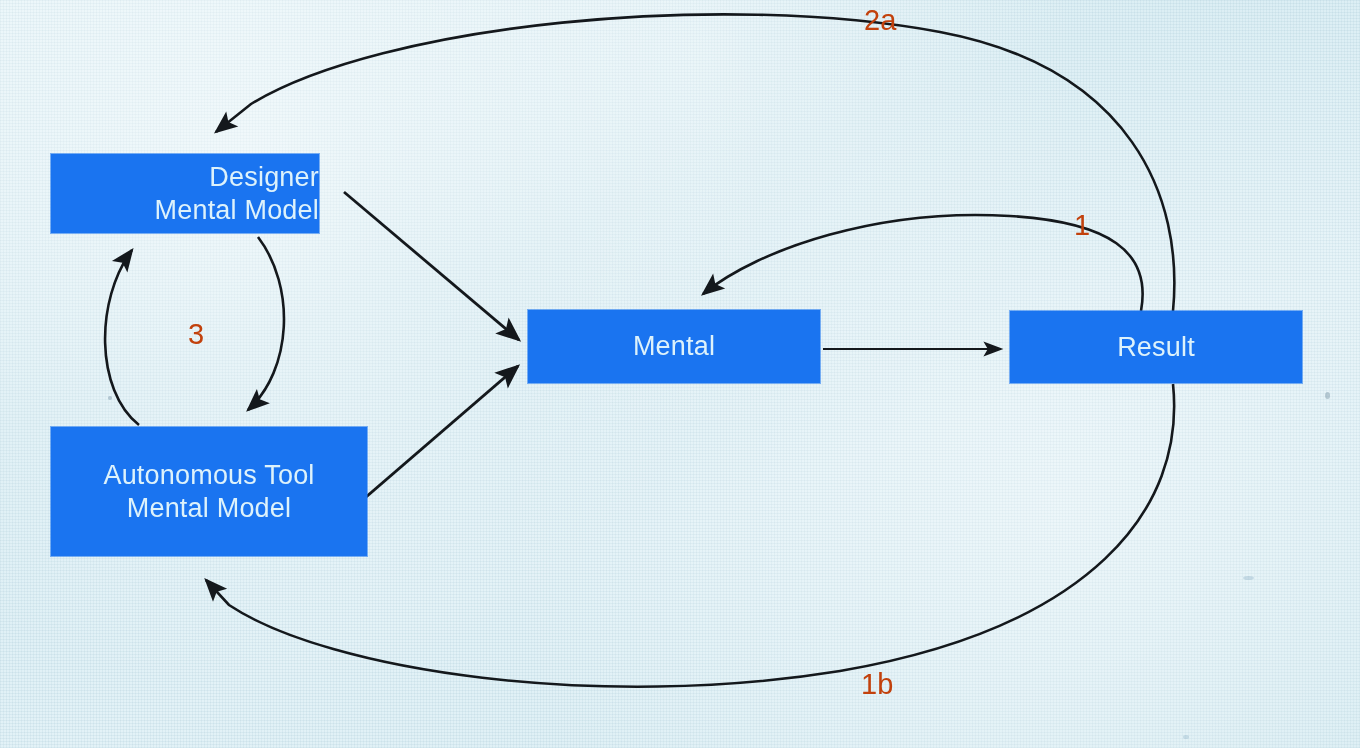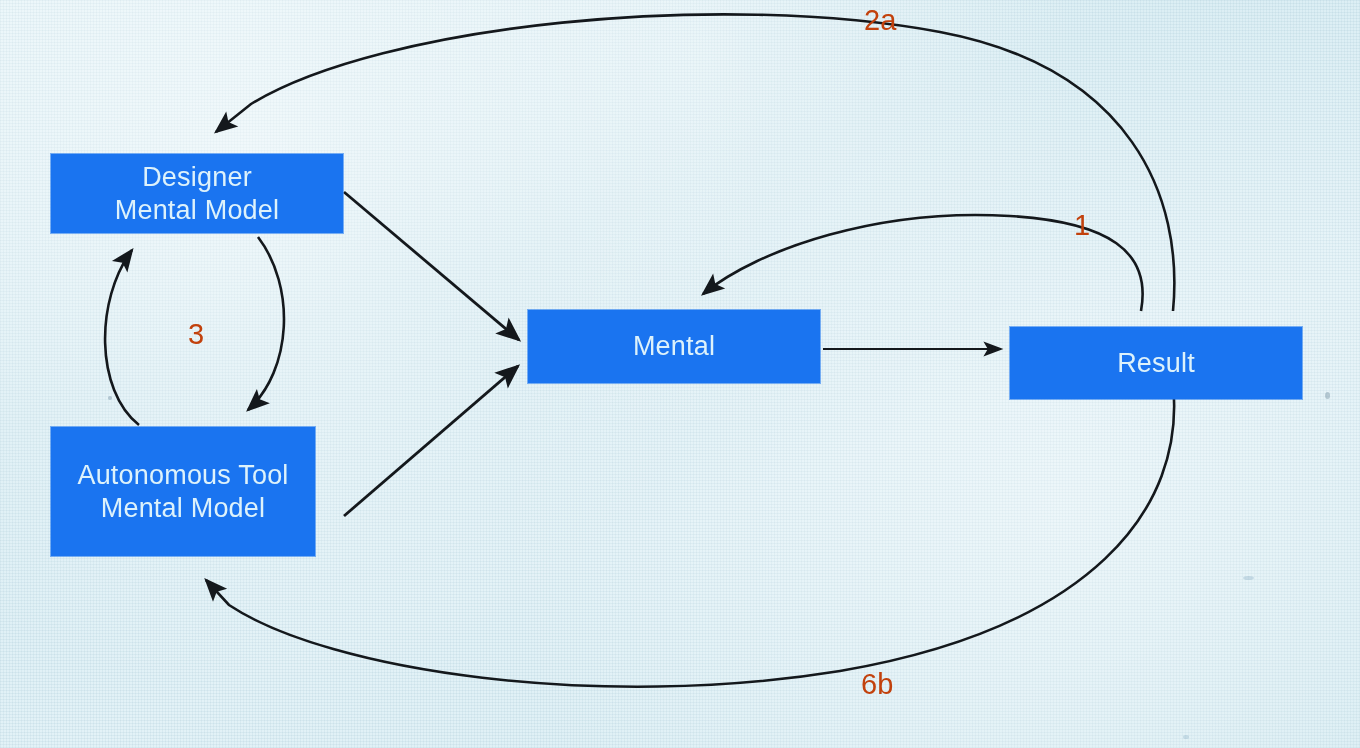--- a/index.html
+++ b/index.html
@@ -42,24 +42,24 @@
     align-items: center;
     justify-content: center;
     text-align: center;
     font-size: 27px;
     line-height: 1.20;
     letter-spacing: 0.2px;
     font-weight: 400;
     box-shadow: 0 0 0 1px rgba(26,116,240,0.55);
   }
   .node .line { display: block; white-space: nowrap; }
-  #node-designer   { left: 51px;   top: 154px; width: 292px; height: 79px; }
-  #node-autonomous { left: 51px;   top: 427px; width: 264px; height: 129px; }
+  #node-designer   { left: 51px;   top: 154px; width: 268px; height: 79px; align-items: flex-end; }
+  #node-autonomous { left: 51px;   top: 427px; width: 316px; height: 129px; }
   #node-action     { left: 528px;  top: 310px; width: 292px; height: 73px; }
-  #node-result     { left: 1010px; top: 311px; width: 292px; height: 72px; margin-top: 16px; }
+  #node-result     { left: 1010px; top: 311px; width: 292px; height: 72px; }
   .edge-label {
     position: absolute;
     color: #c2410c;
     font-size: 29px;
     line-height: 1;
     font-weight: 400;
     white-space: nowrap;
   }
   #label-2a { left: 864px;  top: 6px;   }
   #label-1  { left: 1074px; top: 211px; }
@@ -121,15 +121,15 @@
     <span class="line">Mental</span>
   </div>
 
   <div class="node" id="node-result">
     <span class="line">Result</span>
   </div>
 
   <div class="edge-label" id="label-2a">2a</div>
   <div class="edge-label" id="label-1">1</div>
   <div class="edge-label" id="label-3">3</div>
-  <div class="edge-label" id="label-2b">6b</div>
+  <div class="edge-label" id="label-2b">1b</div>
 
 </div>
 
 </body></html>

